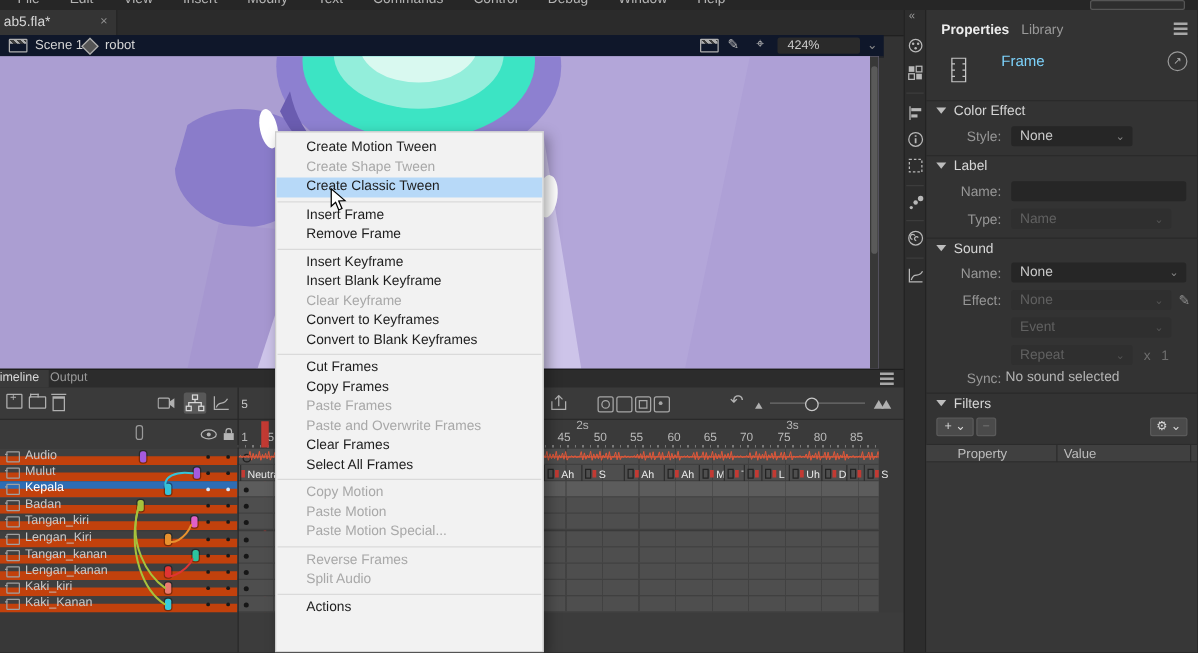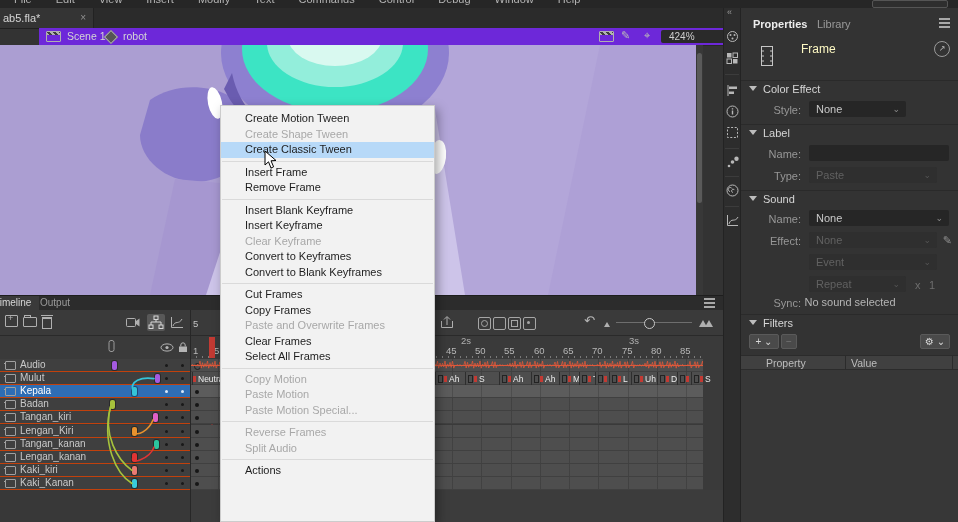--- a/index.html
+++ b/index.html
@@ -13,21 +13,21 @@
   .menubar-in{position:absolute;top:-7px;left:14px;display:flex;gap:24px;color:#b4b4b4;font-size:11px;white-space:nowrap;}
   .mb-search{position:absolute;right:10px;top:0px;width:74px;height:6px;border:1px solid #555;border-radius:2px;background:#2e2e2e;}
 
   
   .tabbar{left:0;top:8px;width:958px;height:20px;background:#2b2b2b;border-bottom:1px solid #202020;}
   .doctab{position:absolute;left:0;top:0;width:94px;height:20px;background:#343434;border-right:1px solid #222;
           color:#d6d6d6;line-height:20px;padding-left:3px;box-sizing:border-box;}
   .doctab .x{position:absolute;right:7px;top:0;color:#909090;font-size:10px;}
 
   
-  .editbar{left:0;top:28px;width:707px;height:17px;background:#6d28d9;border-bottom:1px solid #282828;margin-left:39px;}
+  .editbar{left:0;top:28px;width:707px;height:17px;background:#0f172a;border-bottom:1px solid #282828;}
   .editbar .txt{position:absolute;top:2px;color:#d5d5d5;font-size:10.5px;}
   .clap{position:absolute;width:13px;height:9px;border:1px solid #b0b0b0;border-radius:1px;
         background:repeating-linear-gradient(45deg,#b0b0b0 0 2px,#3e3e3e 2px 4px) top/13px 3px no-repeat;}
   .sym-ic{position:absolute;width:8px;height:8px;border:1px solid #b0b0b0;transform:rotate(45deg);background:#555;}
   .eb-ic{position:absolute;color:#b8b8b8;font-size:11px;top:1px;}
   .zoom-dd{position:absolute;left:622px;top:2px;width:66px;height:13px;background:#2a2a2a;border-radius:2px;
            color:#cfcfcf;font-size:10px;line-height:13px;padding-left:8px;box-sizing:border-box;}
   .zoom-dd .chev{position:absolute;right:-14px;top:0px;color:#8a8a8a;}
 
   
@@ -42,21 +42,21 @@
   .tl-tab.active{background:#3a3a3a;color:#d8d8d8;}
   .tl-toolbar{position:absolute;left:0;top:14px;width:723px;height:26px;border-bottom:1px solid #2a2a2a;box-sizing:border-box;}
   .tl-ruler{position:absolute;left:0;top:40px;width:723px;height:23px;}
   .tl-divider{position:absolute;left:190px;top:14px;width:1px;height:213px;background:#272727;}
   .rul-num{position:absolute;top:9px;font-size:9.5px;color:#b8b8b8;}
   .rul-sec{position:absolute;top:-1px;font-size:9.5px;color:#b0b0b0;}
   .rul-dots{position:absolute;left:190px;top:20px;width:513px;height:2px;
             background:repeating-linear-gradient(90deg,#7a7a7a 0 1px,transparent 1px 6px);}
   .playhead{position:absolute;left:209px;top:1px;width:6px;height:21px;background:#c23a33;}
   .playline{position:absolute;left:211px;top:63px;width:2px;height:131px;background:rgba(194,58,51,.35);}
-  .lay-row{position:absolute;left:0;width:190px;height:13.1px;background:#3f3f3f;border-bottom:1px solid #c2410c;box-sizing:border-box;}
+  .lay-row{position:absolute;left:0;width:190px;height:13.1px;background:#3f3f3f;border-bottom:7px solid #c2410c;box-sizing:border-box;}
   .lay-row.sel{background:#2e6db4;}
   .lay-name{position:absolute;left:20px;top:0;line-height:12px;font-size:10px;color:#c9c9c9;white-space:nowrap;}
   .lay-row.sel .lay-name{color:#fff;}
   .licon{position:absolute;left:5px;top:2px;width:9px;height:7px;border:1px solid #a0a0a0;border-radius:1px;}
   .licon:after{content:"";position:absolute;left:-2px;top:1px;width:2px;height:6px;background:inherit;border-top:1px solid #a0a0a0;}
   .pnode{position:absolute;width:5px;height:9px;border-radius:2px;top:2px;box-shadow:0 0 0 1px rgba(0,0,0,.35);}
   .vdot{position:absolute;top:5px;width:3px;height:3px;border-radius:50%;background:#191919;}
   .lay-row.sel .vdot{background:#d9e8fa;}
   .fr-row{position:absolute;left:190px;width:513px;height:13.1px;background:#4e4e4e;border-bottom:1px solid #404040;box-sizing:border-box;
           background-image:repeating-linear-gradient(90deg,transparent 0 28.25px,rgba(0,0,0,.16) 28.25px 29.25px);}
@@ -516,42 +516,42 @@
 
   <div class="abs props">
     <span class="p-tab active" style="left:12px;">Properties</span>
     <span class="p-tab" style="left:76px;">Library</span>
     <div class="ham" style="position:absolute;right:8px;top:14px;"></div>
 
     <svg style="position:absolute;left:18px;top:38px;" width="16" height="20">
       <rect x="2.5" y="0.5" width="11" height="19" fill="none" stroke="#c6c6c6"></rect>
       <path d="M2.5,5 H5 M2.5,10 H5 M2.5,15 H5 M11,5 H13.5 M11,10 H13.5 M11,15 H13.5" stroke="#c6c6c6"></path>
     </svg>
-    <span style="position:absolute;left:60px;top:34px;color:#fef9c3;font-size:12px;">Frame</span>
+    <span style="position:absolute;left:60px;top:34px;color:#7dd3fc;font-size:12px;">Frame</span>
     <span class="circ-arrow" style="right:8px;top:33px;">↗</span>
 
     <div class="sec-hdr" style="top:72px;">
       <span class="sec-tri"></span>
       <span class="sec-ttl">Color Effect</span>
     </div>
     <span class="f-label" style="left:4px;top:96px;">Style:</span>
     <div class="dd" style="left:68px;top:93px;width:97px;">
       <span>None</span>
       <span class="chev">⌄</span>
     </div>
 
     <div class="sec-hdr" style="top:116px;">
       <span class="sec-tri"></span>
       <span class="sec-ttl">Label</span>
     </div>
     <span class="f-label" style="left:4px;top:140px;">Name:</span>
     <div class="tin" style="left:68px;top:137px;width:140px;"></div>
     <span class="f-label" style="left:4px;top:162px;">Type:</span>
     <div class="dd dis" style="left:68px;top:159px;width:128px;">
-      <span>Paste</span>
+      <span>Name</span>
       <span class="chev">⌄</span>
     </div>
 
     <div class="sec-hdr" style="top:182px;">
       <span class="sec-tri"></span>
       <span class="sec-ttl">Sound</span>
     </div>
     <span class="f-label" style="left:4px;top:205px;">Name:</span>
     <div class="dd" style="left:68px;top:202px;width:140px;">
       <span>None</span>
@@ -593,28 +593,29 @@
   </div>
 
   <div class="ctx" id="ctx-menu">
       <div class="ctx-item">Create Motion Tween</div>
       <div class="ctx-item dis">Create Shape Tween</div>
       <div class="ctx-item hl">Create Classic Tween</div>
       <div class="ctx-sep"></div>
       <div class="ctx-item">Insert Frame</div>
       <div class="ctx-item">Remove Frame</div>
       <div class="ctx-sep"></div>
+      <div class="ctx-item">Insert Keyframe</div>
       <div class="ctx-item">Insert Blank Keyframe</div>
-      <div class="ctx-item">Insert Keyframe</div>
       <div class="ctx-item dis">Clear Keyframe</div>
       <div class="ctx-item">Convert to Keyframes</div>
       <div class="ctx-item">Convert to Blank Keyframes</div>
       <div class="ctx-sep"></div>
       <div class="ctx-item">Cut Frames</div>
       <div class="ctx-item">Copy Frames</div>
+      <div class="ctx-item dis">Paste Frames</div>
       <div class="ctx-item dis">Paste and Overwrite Frames</div>
       <div class="ctx-item">Clear Frames</div>
       <div class="ctx-item">Select All Frames</div>
       <div class="ctx-sep"></div>
       <div class="ctx-item dis">Copy Motion</div>
       <div class="ctx-item dis">Paste Motion</div>
       <div class="ctx-item dis">Paste Motion Special...</div>
       <div class="ctx-sep"></div>
       <div class="ctx-item dis">Reverse Frames</div>
       <div class="ctx-item dis">Split Audio</div>

